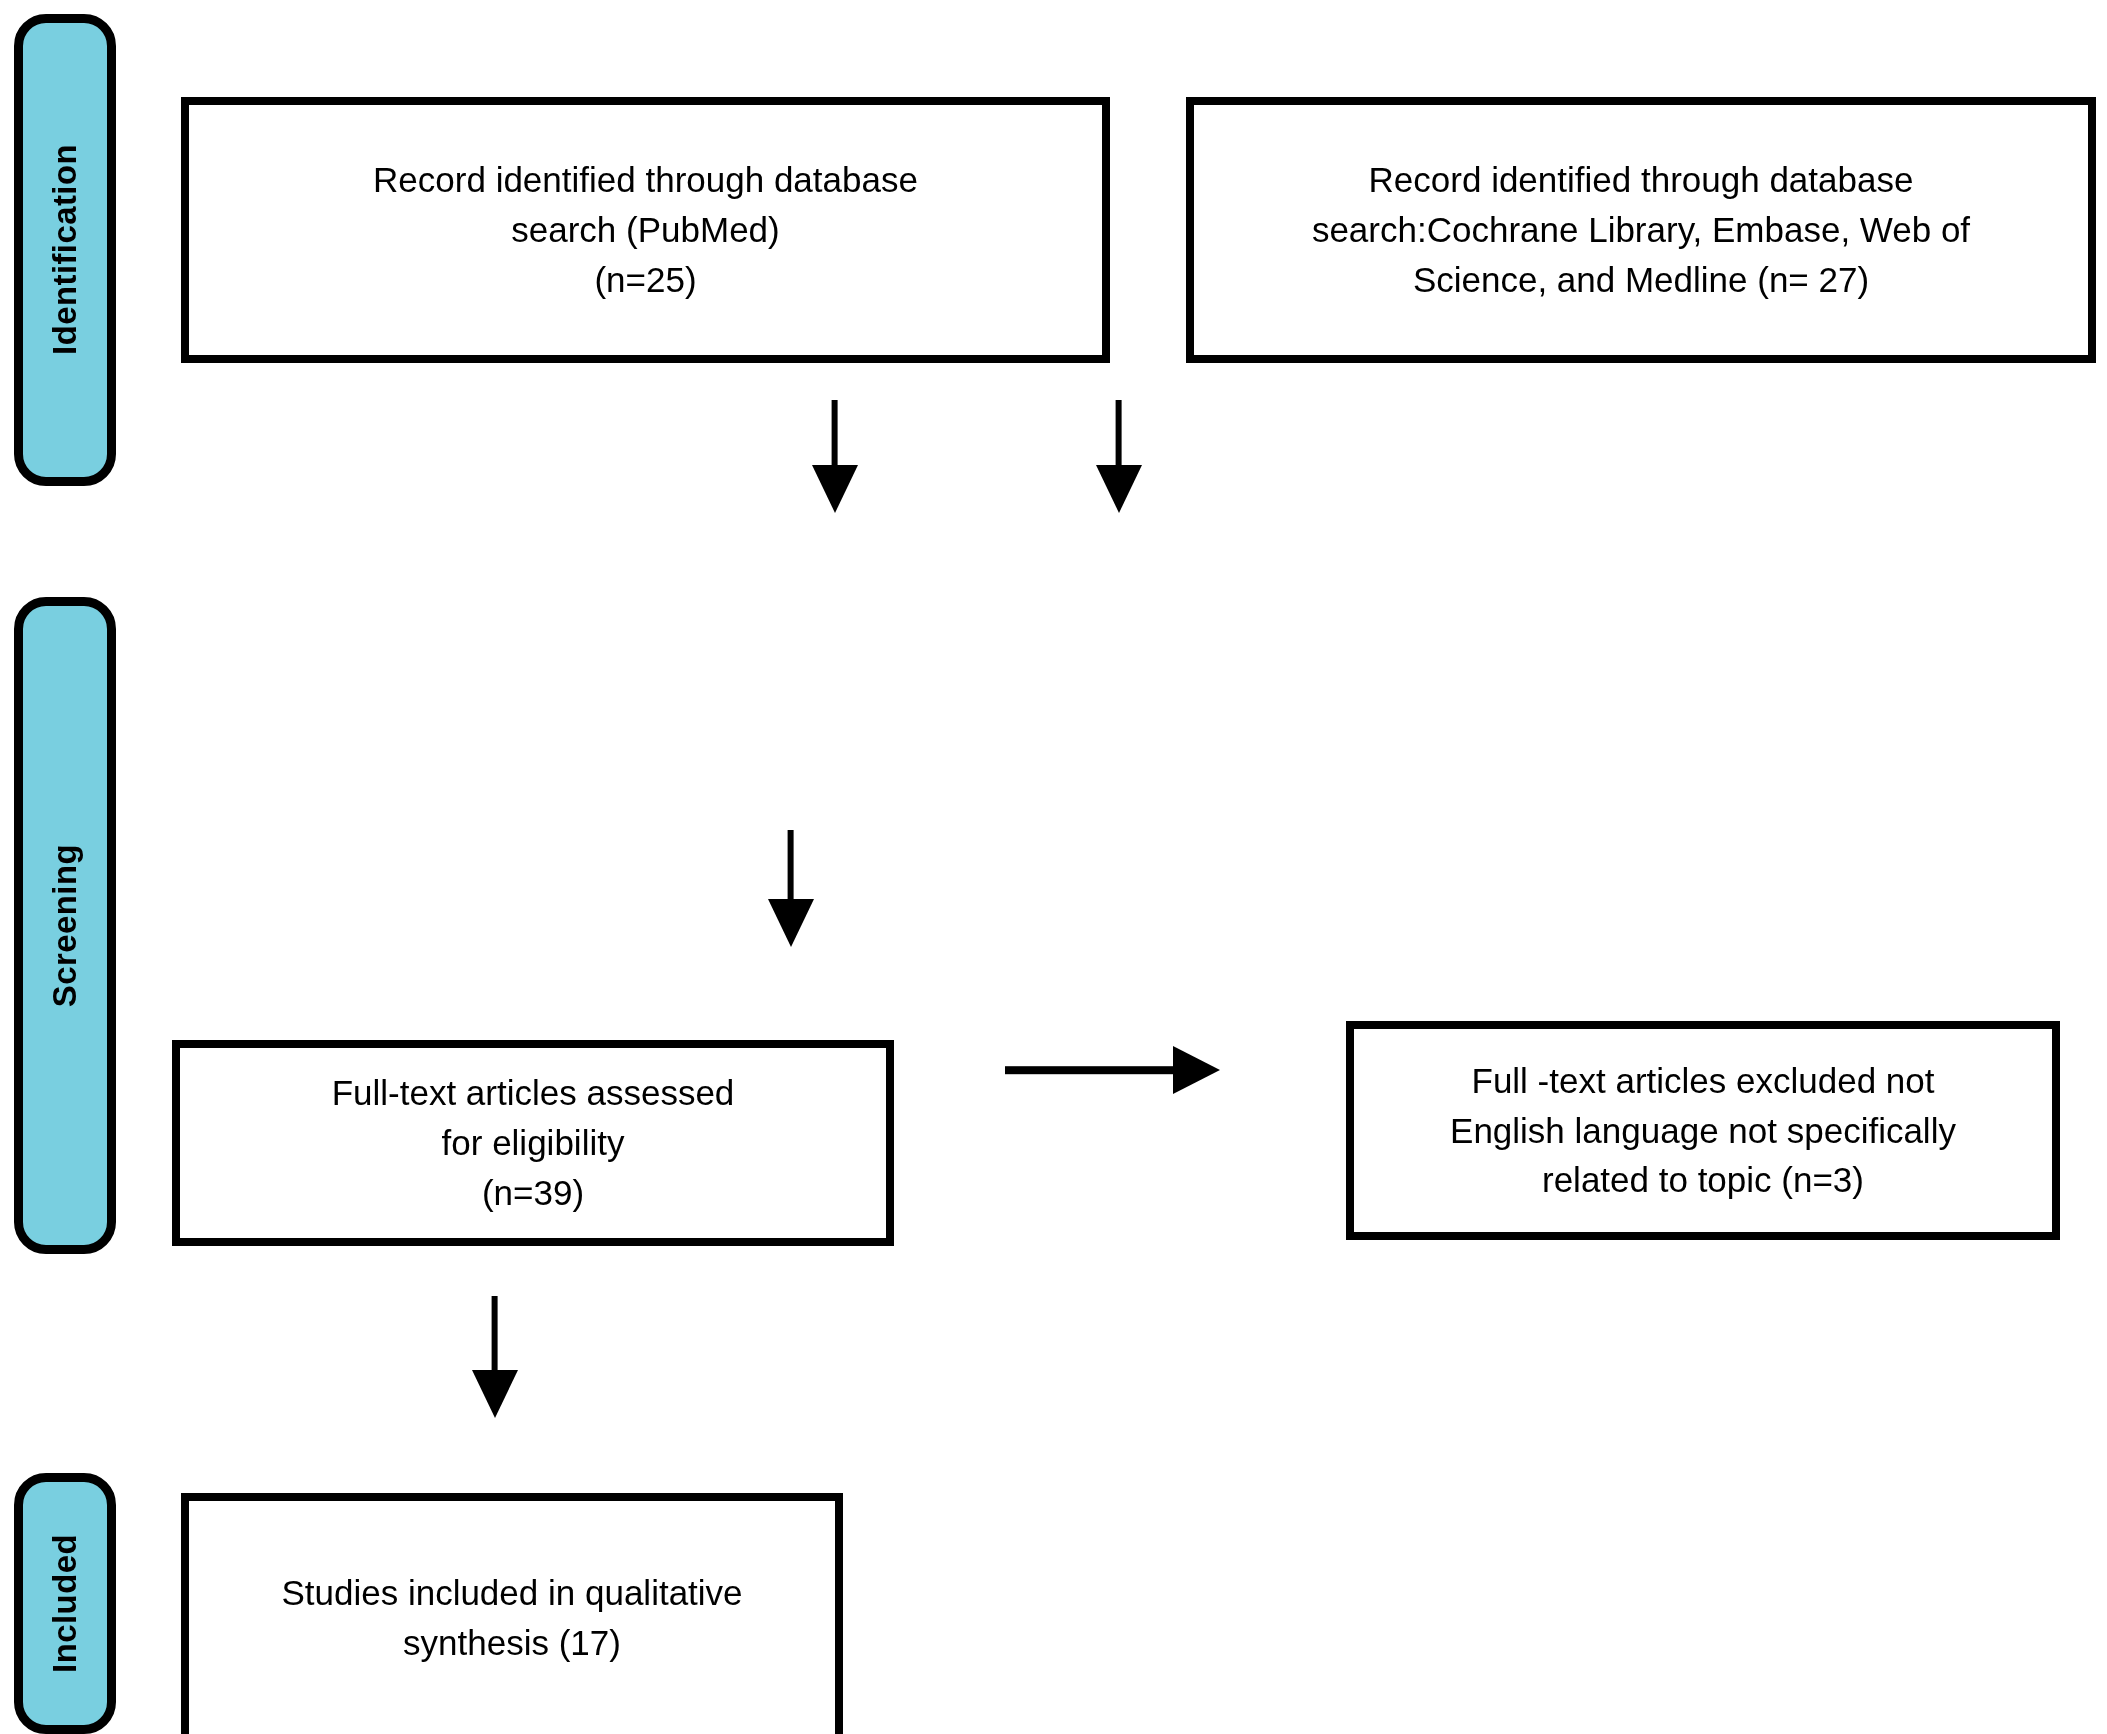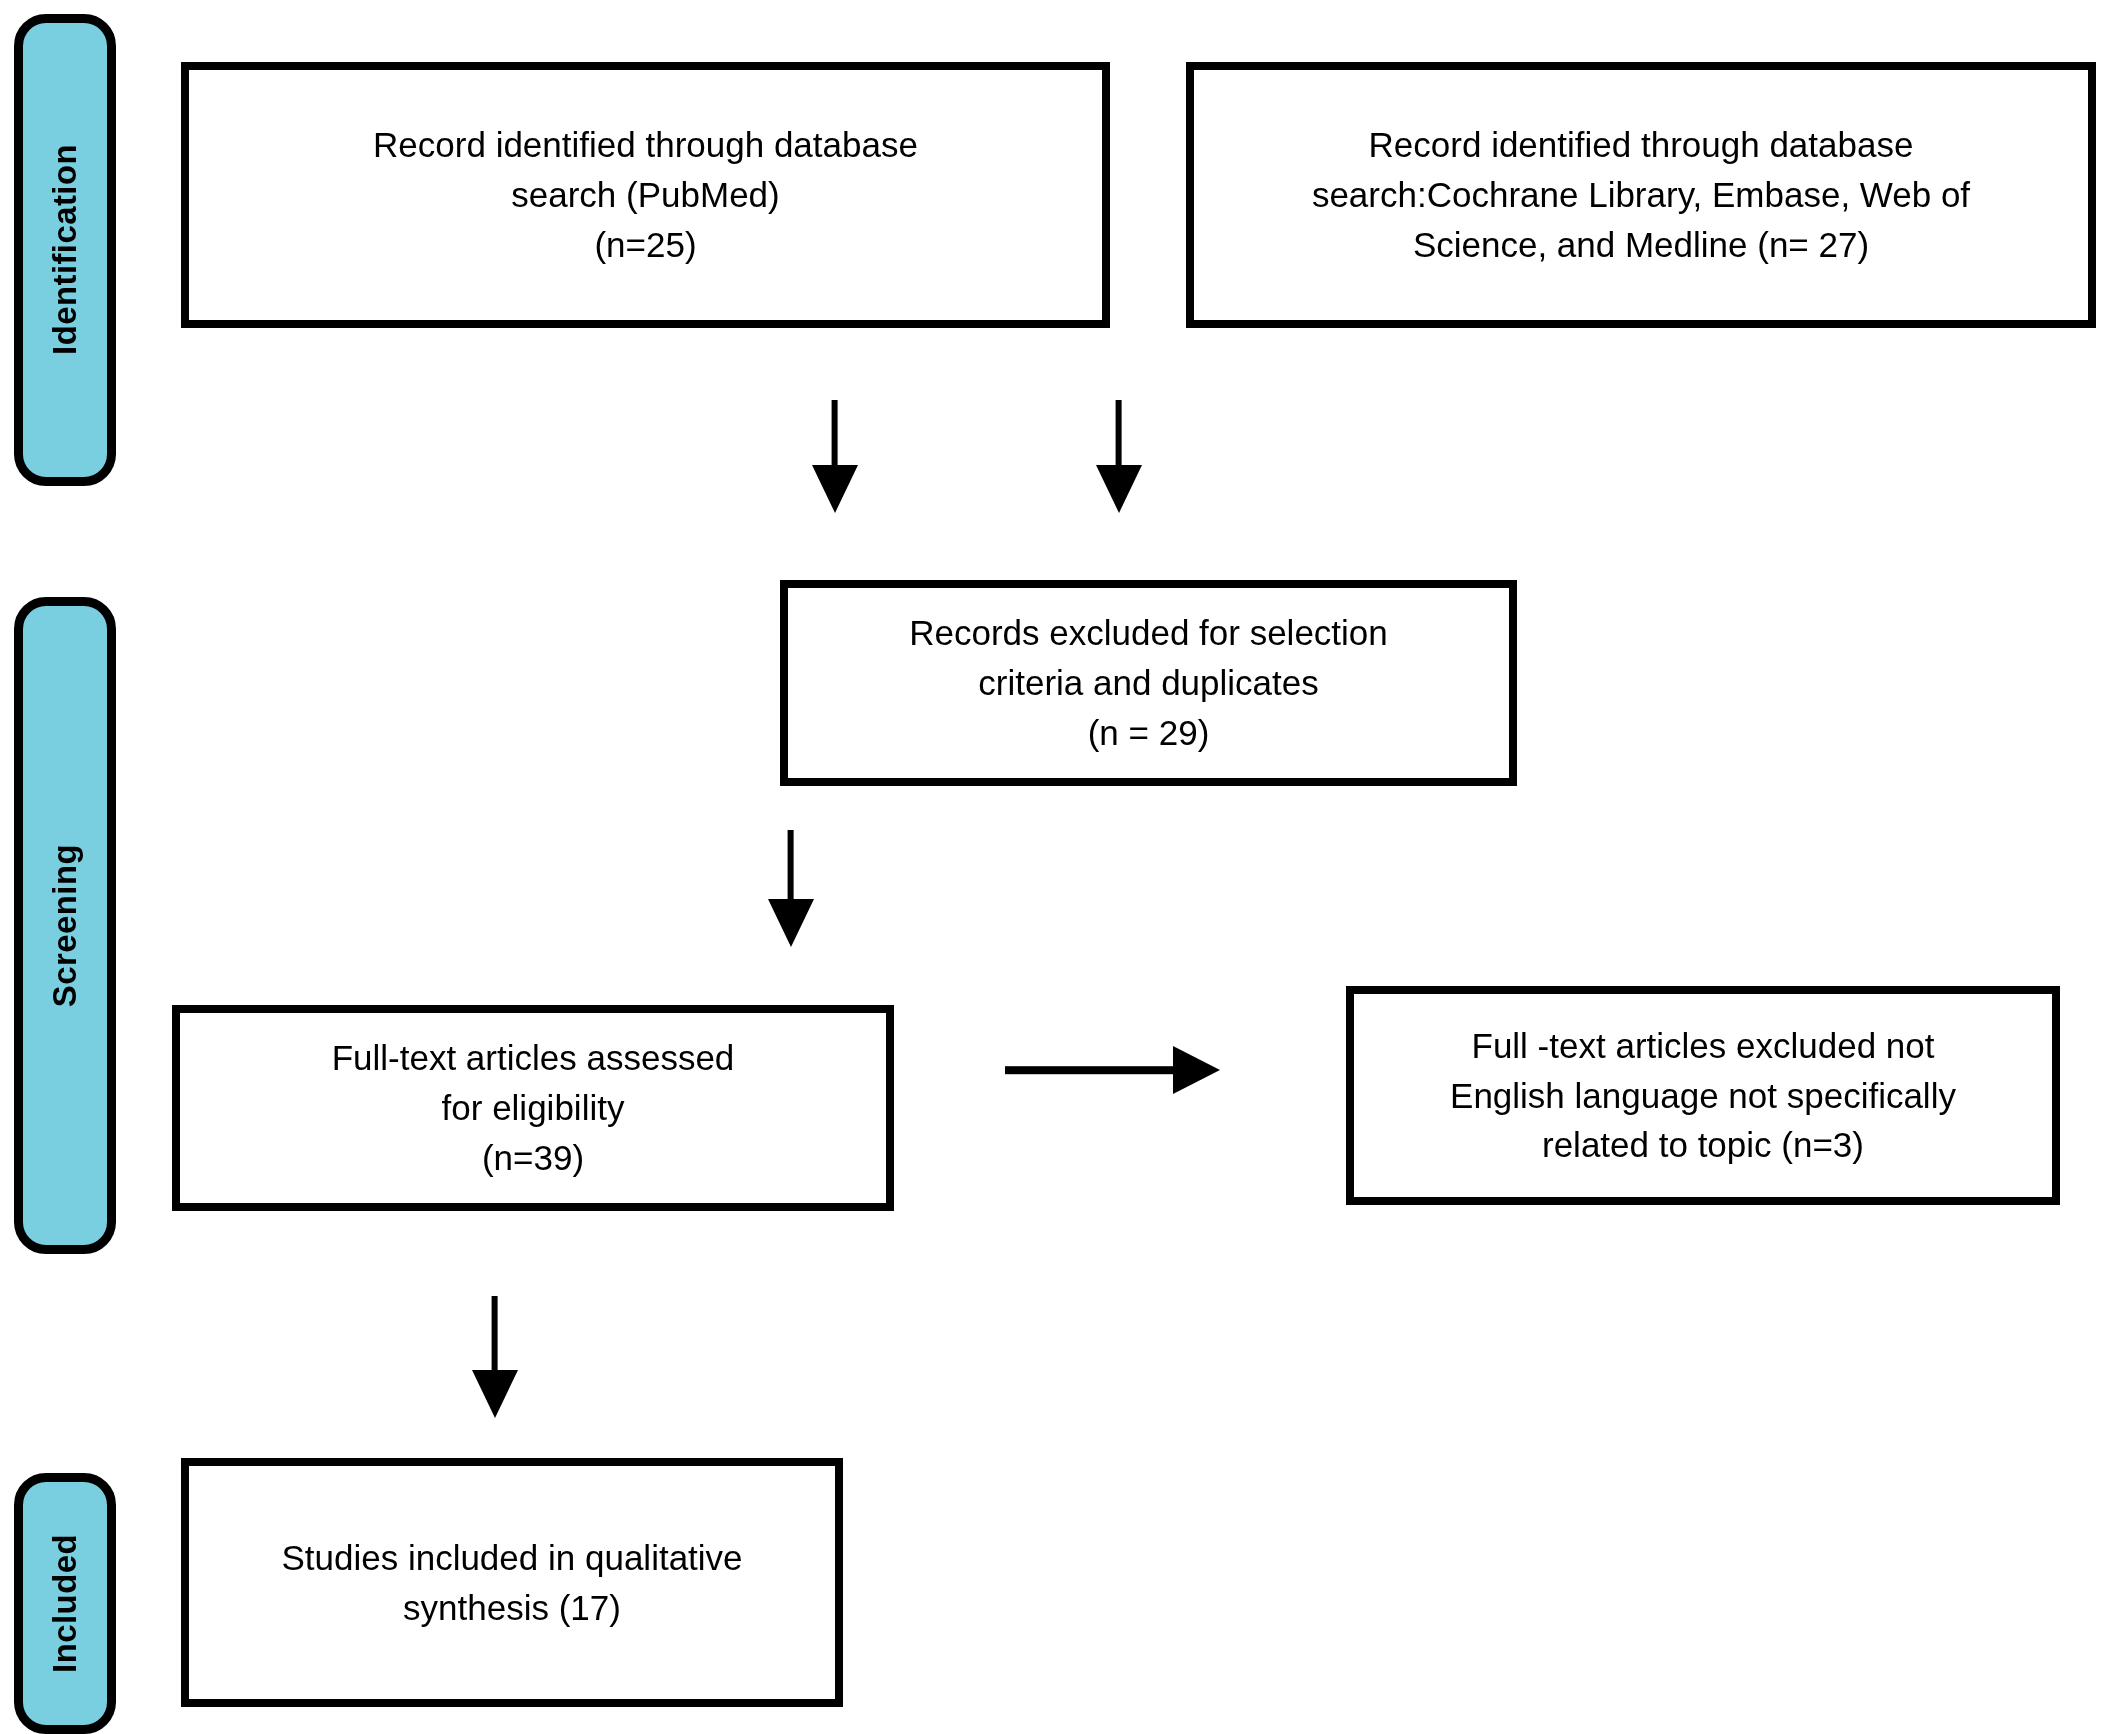--- a/index.html
+++ b/index.html
@@ -42,20 +42,21 @@
   
   .flow-box {
     position: absolute;
     box-sizing: border-box;
     background: #ffffff;
     border: 8.3px solid #000000;
     display: flex;
     align-items: center;
     justify-content: center;
     text-align: center;
+    margin-top: 35px;
   }
   .flow-box .box-text {
     font-size: 35px;
     line-height: 1.42;
     color: #000000;
     padding: 0 13.6px;
     white-space: pre-line;
   }
 
   
@@ -137,25 +138,20 @@
   <div class="arrow-v" style="left:812px; top:400px; width:45px; height:113px;">
     <div class="shaft" style="height:66px;"></div>
     <div class="head"></div>
   </div>
 
   <div class="arrow-v" style="left:1096px; top:400px; width:45px; height:113px;">
     <div class="shaft" style="height:66px;"></div>
     <div class="head"></div>
   </div>
 
-  <div class="flow-box" style="left:780px; top:580px; width:737px; height:206px;">
-    <span class="box-text">Records excluded for selection
-criteria and duplicates
-(n = 29)</span>
-  </div>
 
   <div class="arrow-v" style="left:768px; top:830px; width:45px; height:117px;">
     <div class="shaft" style="height:70px;"></div>
     <div class="head"></div>
   </div>
 
   <div class="flow-box" style="left:172px; top:1005px; width:722px; height:206px;">
     <span class="box-text">Full-text articles assessed
 for eligibility
 (n=39)</span>

